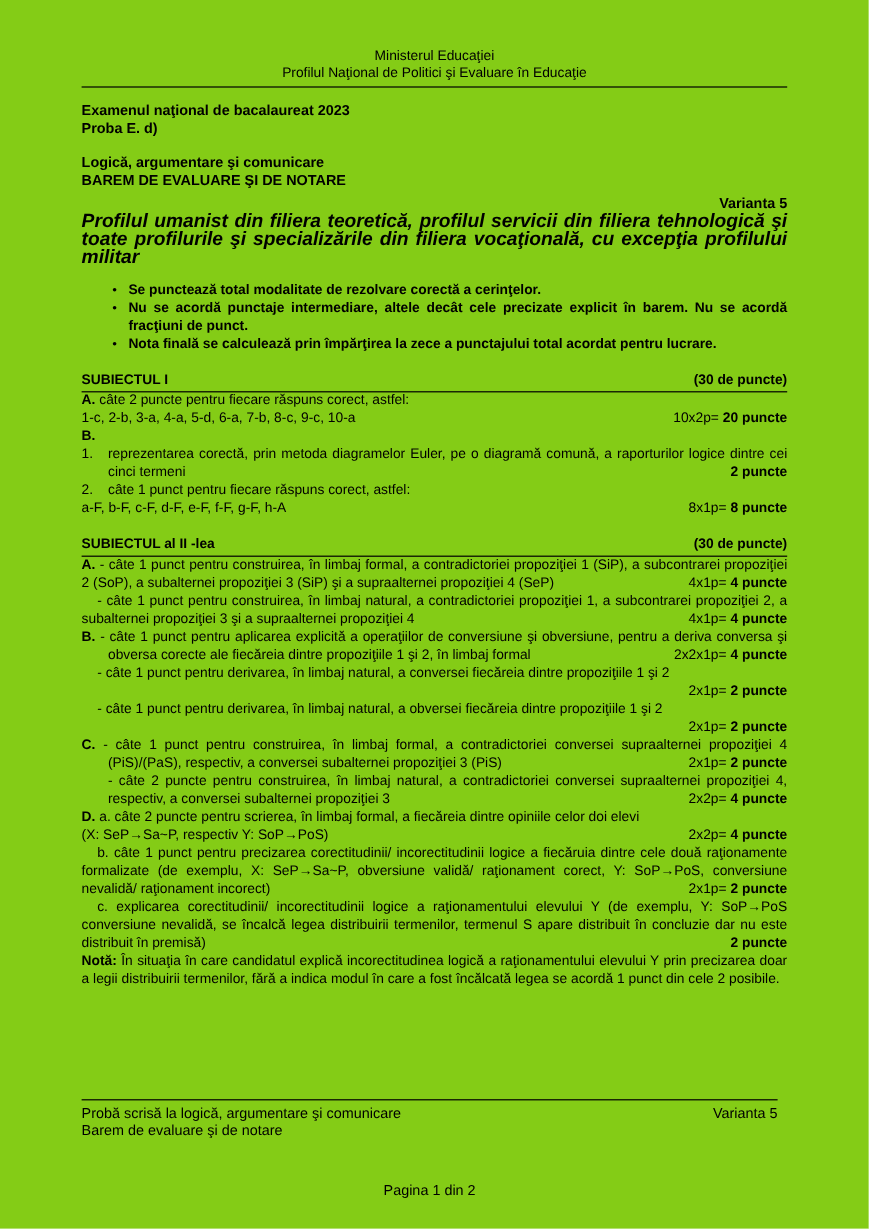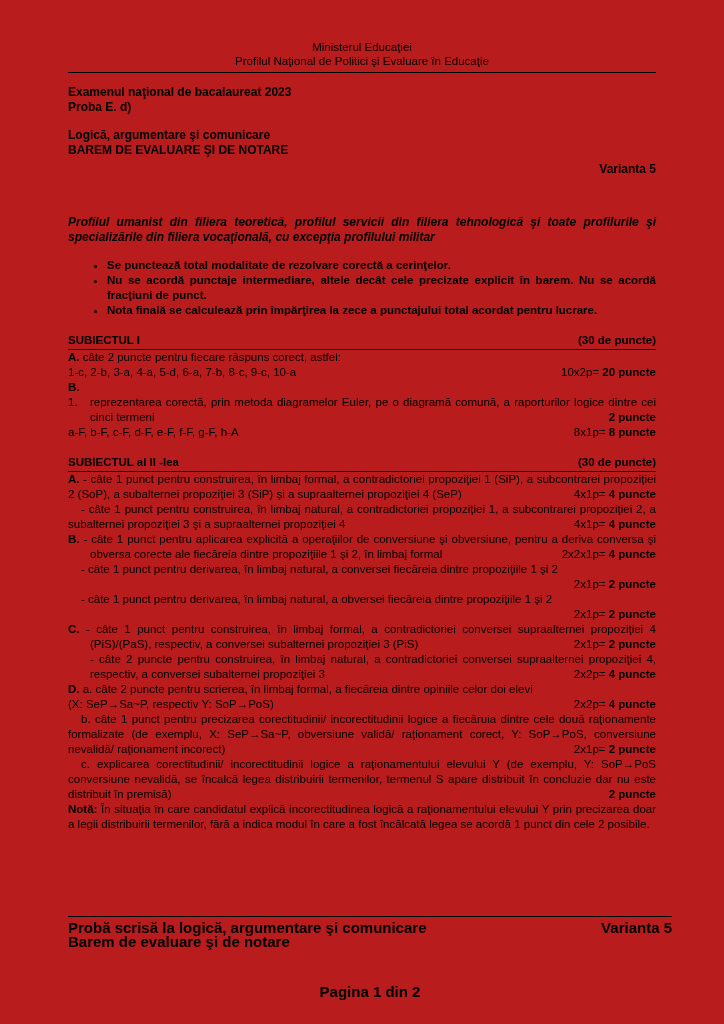--- a/index.html
+++ b/index.html
@@ -1,29 +1,29 @@
 <!DOCTYPE html>
 <html lang="ro"><head>
 <meta charset="utf-8">
 <style>
   html,body { margin:0; padding:0; background:#ffffff; }
   body { width:724px; height:1024px; font-family:"Liberation Sans", sans-serif; color:#000; }
   .page { position:relative; width:724px; height:1024px; padding:40px 68px 0 68px; box-sizing:border-box;
-          font-size:11.5px; line-height:15px; background:#b91c1c; overflow:hidden; }
+          font-size:11.5px; line-height:15px; background:#84cc16; overflow:hidden; }
 
   
   .hdr { font-size:11.5px; line-height:14px; text-align:center; }
   .hdr-rule { border:none; border-top:1px solid #000; margin:4px 0 0 0; }
 
   
   .title-line { font-size:12px; line-height:15px; font-weight:bold; }
   .mt12 { margin-top:12px; }
   .mt13 { margin-top:13px; }
   .variant-line { font-size:12px; line-height:15px; font-weight:bold; text-align:right; margin-top:4px; }
-  .profile { font-size:12px; line-height:15px; font-weight:bold; font-style:italic; text-align:justify;margin-top:38px; }
+  .profile { font-size:16px; line-height:15px; font-weight:bold; font-style:italic; text-align:justify; }
 
   
   .bullets { margin:13px 0 0 0; padding:0 0 0 39px; font-weight:bold; }
   .bullets li { text-align:justify; line-height:15px; }
 
   
   .sec-head { display:flex; justify-content:space-between; font-weight:bold;
               border-bottom:1.5px solid #000; padding-bottom:1px; margin-top:15px; }
 
   
@@ -31,21 +31,21 @@
   .item::after { content:""; display:block; clear:both; }
   .hang  { padding-left:22px; text-indent:-22px; }
   .bind  { padding-left:22px; }
   .find  { text-indent:13px; }
   .mk    { display:inline-block; width:22px; text-indent:0; }
   .pts   { float:right; text-indent:0; }
   .pts .f{ font-weight:normal;margin-left:48px; }
   .pts b { font-weight:bold; }
 
   
-  .footer { position:absolute; top:916px; left:68px; right:52px; font-size:15px; line-height:14px;font-weight:bold; }
+  .footer { position:absolute; top:916px; left:68px; right:76px; font-size:12px; line-height:14px; }
   .f-rule { border:none; border-top:1px solid #000; margin:0 0 4px 0; }
   .f-row  { display:flex; justify-content:space-between; align-items:flex-start; }
   .f-page { text-align:center;margin-top:36px; }
 </style>
 </head>
 <body>
 
 <div class="page">
 
   <div class="hdr">
@@ -84,20 +84,23 @@
 
   <p class="item">
     <b>B.</b>
   </p>
 
   <p class="item hang">
     <span class="mk">1.</span><span>reprezentarea corectă, prin metoda diagramelor Euler, pe o diagramă comună, a raporturilor logice dintre cei cinci termeni</span>
     <span class="pts"><b>2 puncte</b></span>
   </p>
 
+  <p class="item hang">
+    <span class="mk">2.</span><span>câte 1 punct pentru fiecare răspuns corect, astfel:</span>
+  </p>
 
   <p class="item">
     <span>a-F, b-F, c-F, d-F, e-F, f-F, g-F, h-A</span>
     <span class="pts"><span class="f">8x1p= </span><b>8 puncte</b></span>
   </p>
 
   <div class="sec-head">
     <span>SUBIECTUL al II -lea</span>
     <span>(30 de puncte)</span>
   </div>

